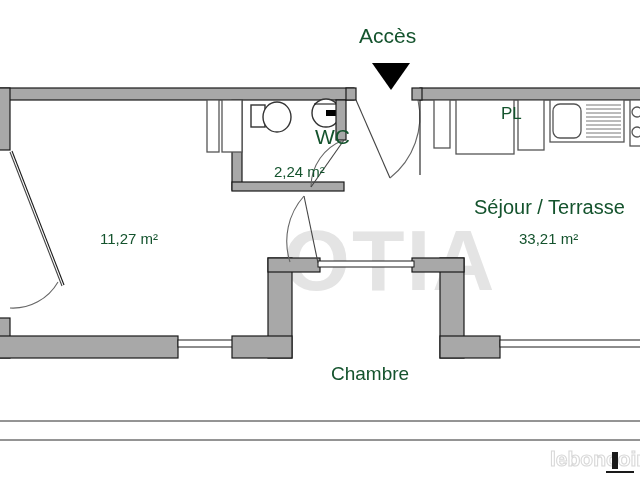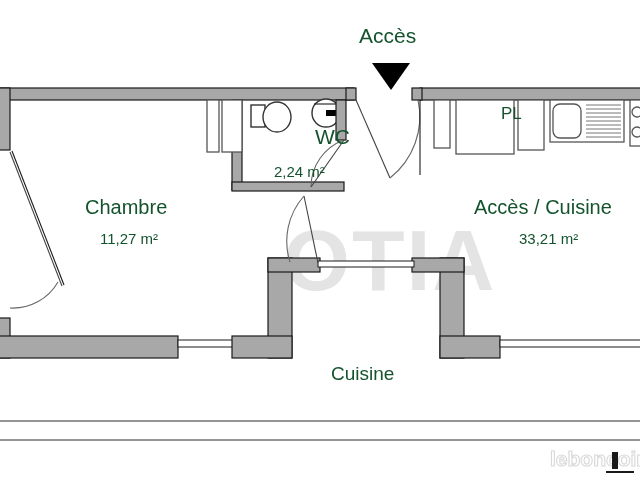--- a/index.html
+++ b/index.html
@@ -194,23 +194,22 @@
   </svg>
 
   <div class="lbl lbl-acces" style="left:359px; top:24px;">Accès</div>
 
   <div class="lbl lbl-wc" style="left:291px; top:125px;">WC</div>
 
   <div class="lbl lbl-area" style="left:274px; top:163px;">2,24 m²</div>
 
   <div class="lbl lbl-pl" style="left:474px; top:104px;margin-left:27px;">PL</div>
 
-  <div class="lbl lbl-room" style="left:85px; top:196px;">Chambre</div>
 
   <div class="lbl lbl-area" style="left:100px; top:230px;">11,27 m²</div>
 
-  <div class="lbl lbl-room" style="left:474px; top:196px;">Accès / Cuisine</div>
+  <div class="lbl lbl-room" style="left:474px; top:196px;">Séjour / Terrasse</div>
 
   <div class="lbl lbl-area" style="left:519px; top:230px;">33,21 m²</div>
 
-  <div class="lbl lbl-terrasse" style="left:331px; top:363px;">Cuisine</div>
+  <div class="lbl lbl-terrasse" style="left:331px; top:363px;">Chambre</div>
 
 </div>
 
 </body></html>

